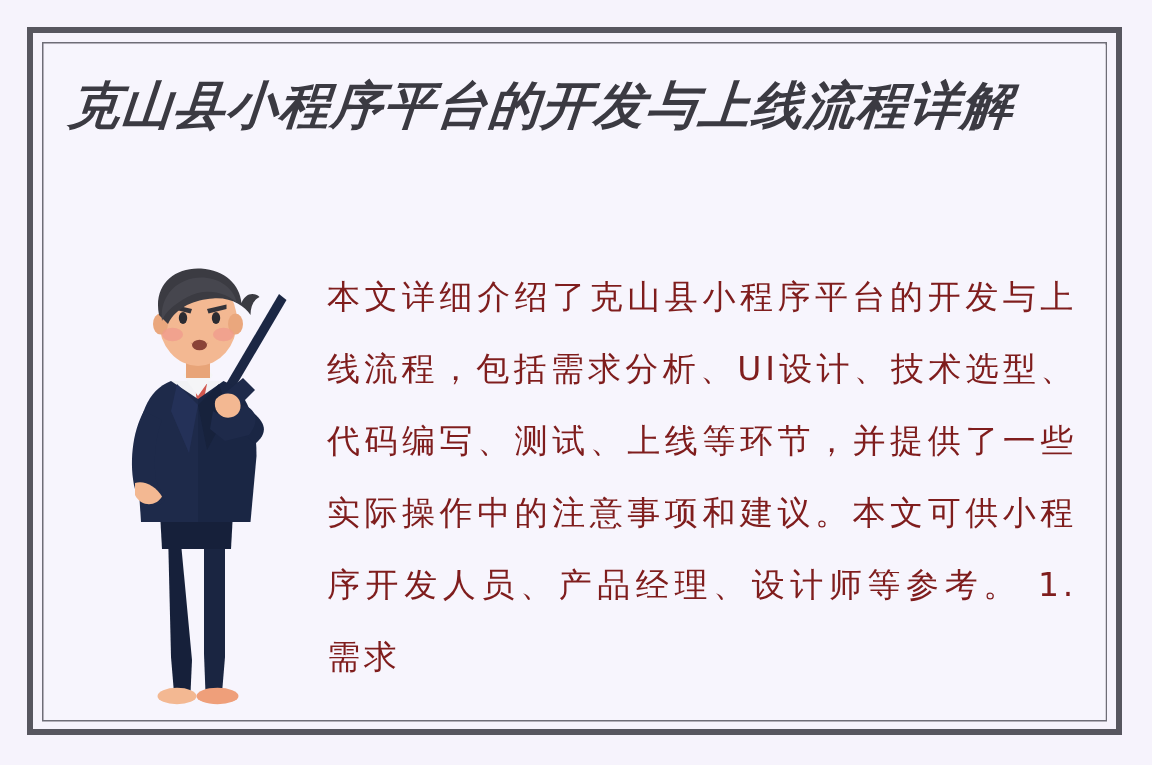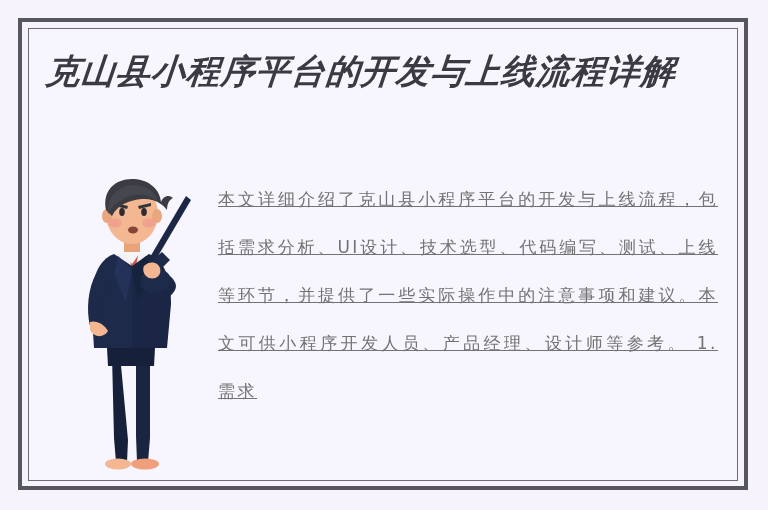--- a/index.html
+++ b/index.html
@@ -84,27 +84,26 @@
   }
   .illustration svg { display: block; width: 140px; height: 305px; }
 
   
   .body-text {
     position: absolute;
     left: 188px;
     top: 145px;
     width: 500px;
     font-family: "DejaVu Sans", "Liberation Sans", sans-serif;
-    font-size: 17px;
+    font-size: 22px;
     line-height: 48px;
-    color: #737373;
+    color: #7f1d1d;
     letter-spacing: 2.5px;
     text-align: justify;
     word-break: break-all;
-    text-decoration: underline;
   }
 </style>
 </head>
 <body>
 
 <div class="poster">
 
   <div class="frame-outer"></div>
   <div class="frame-inner"></div>
 

